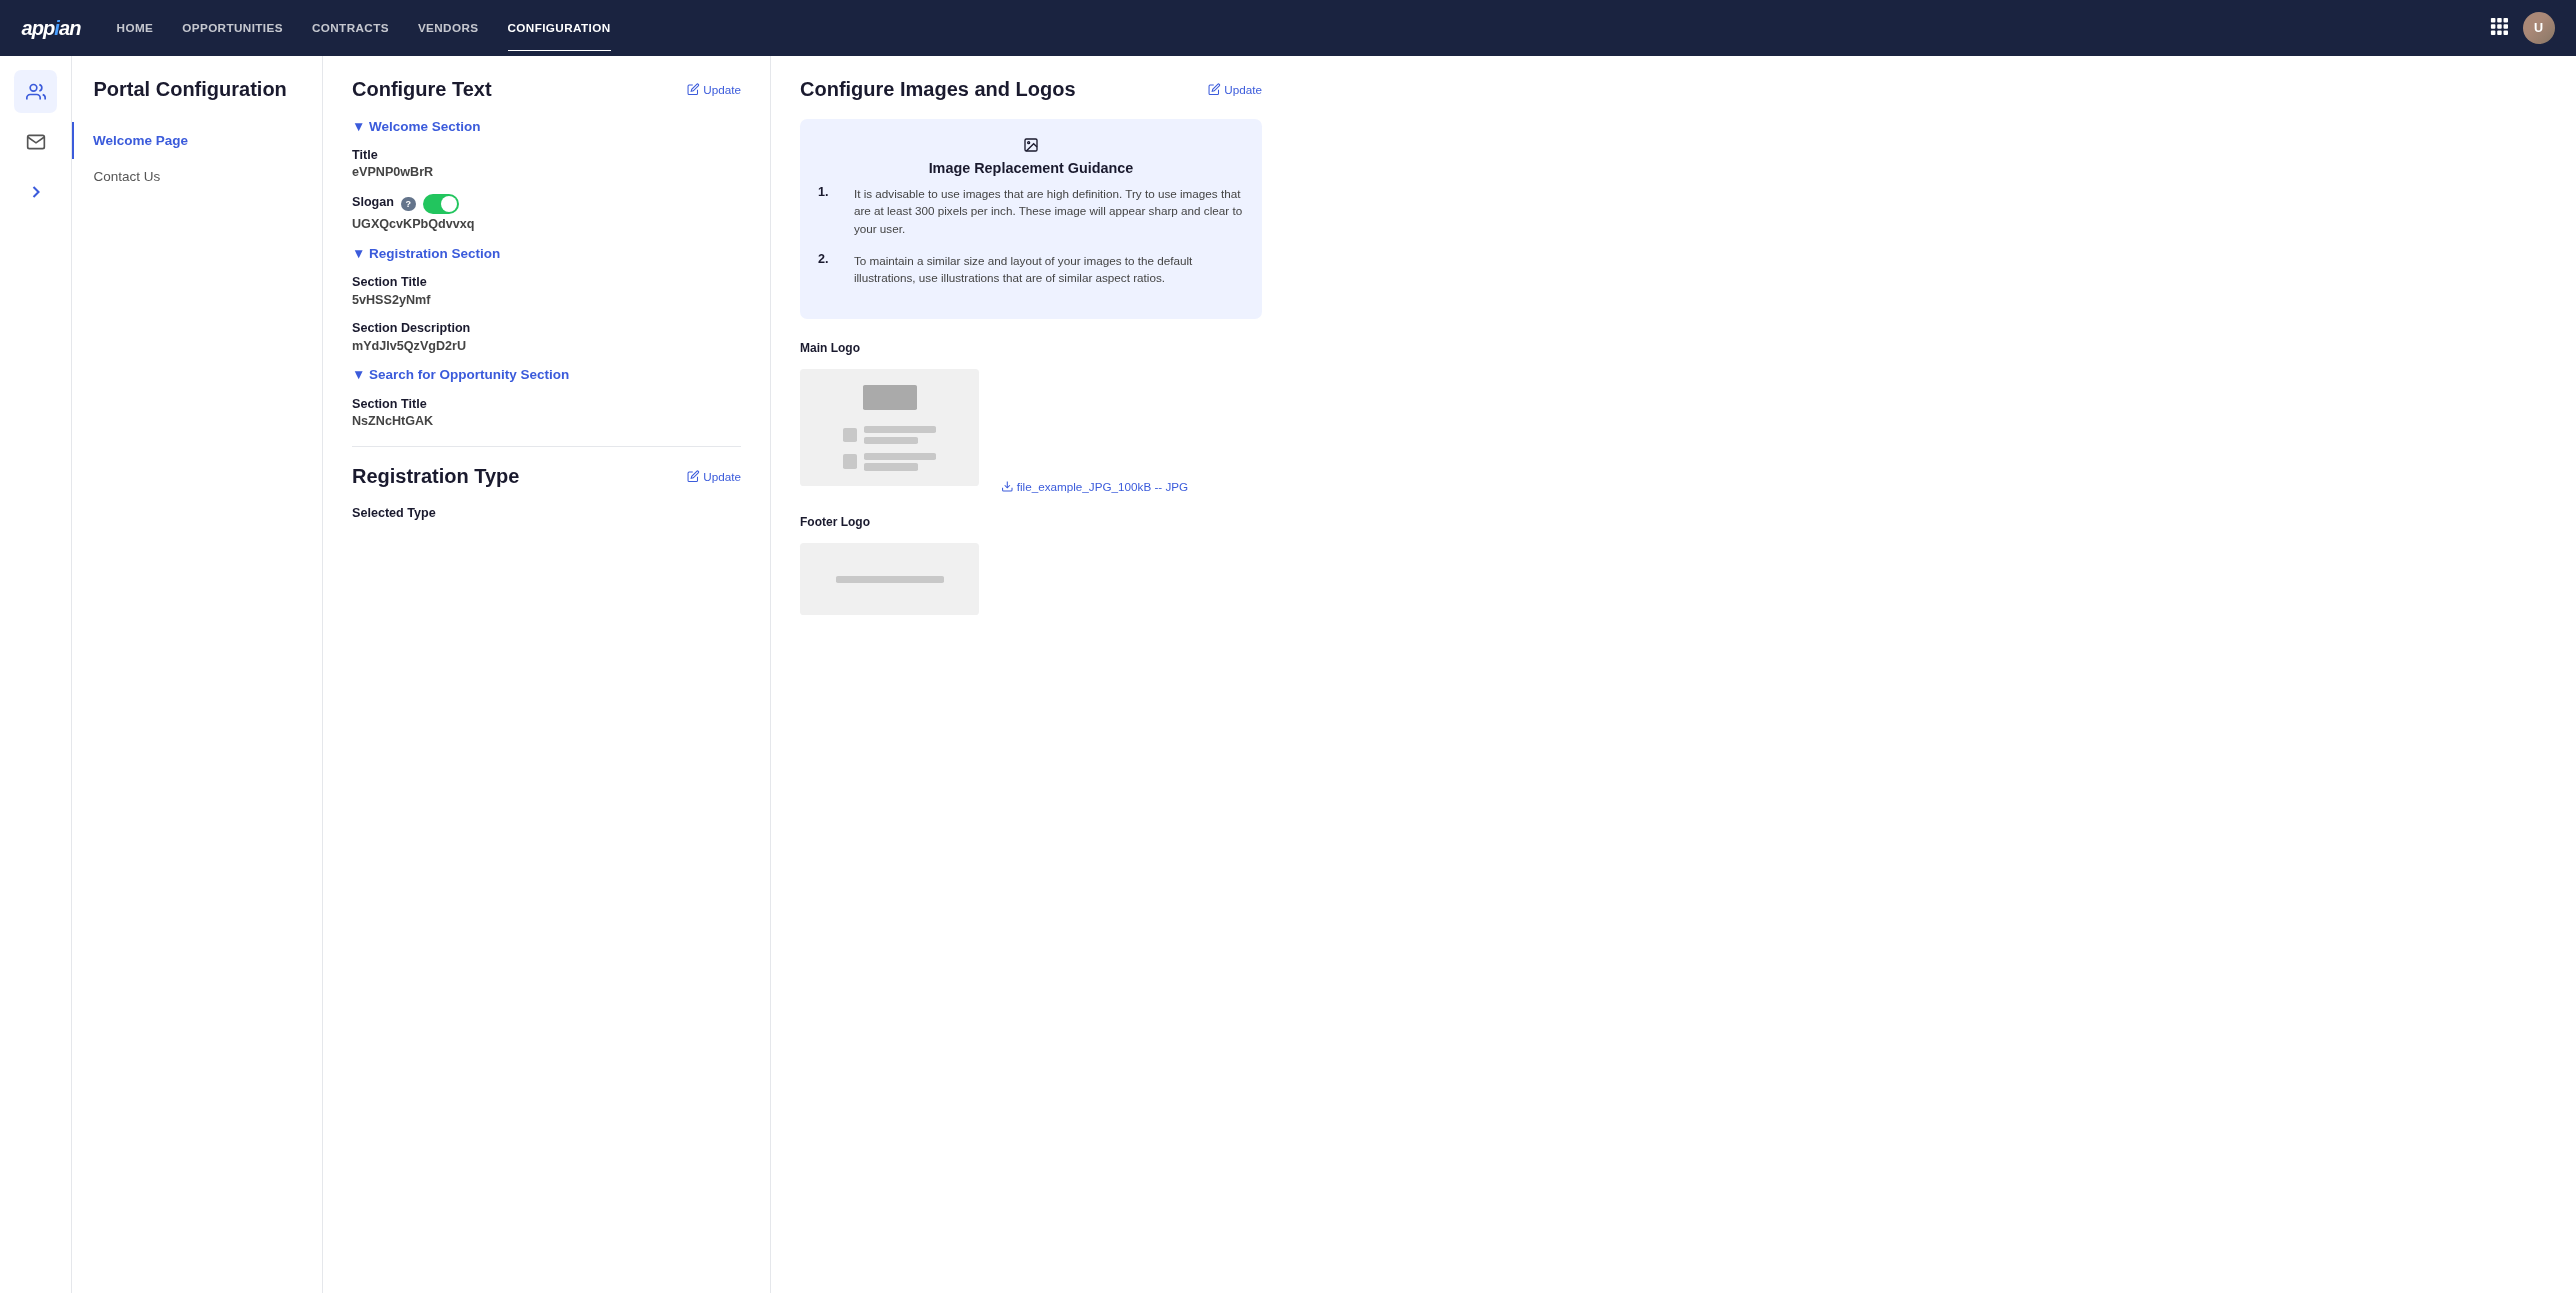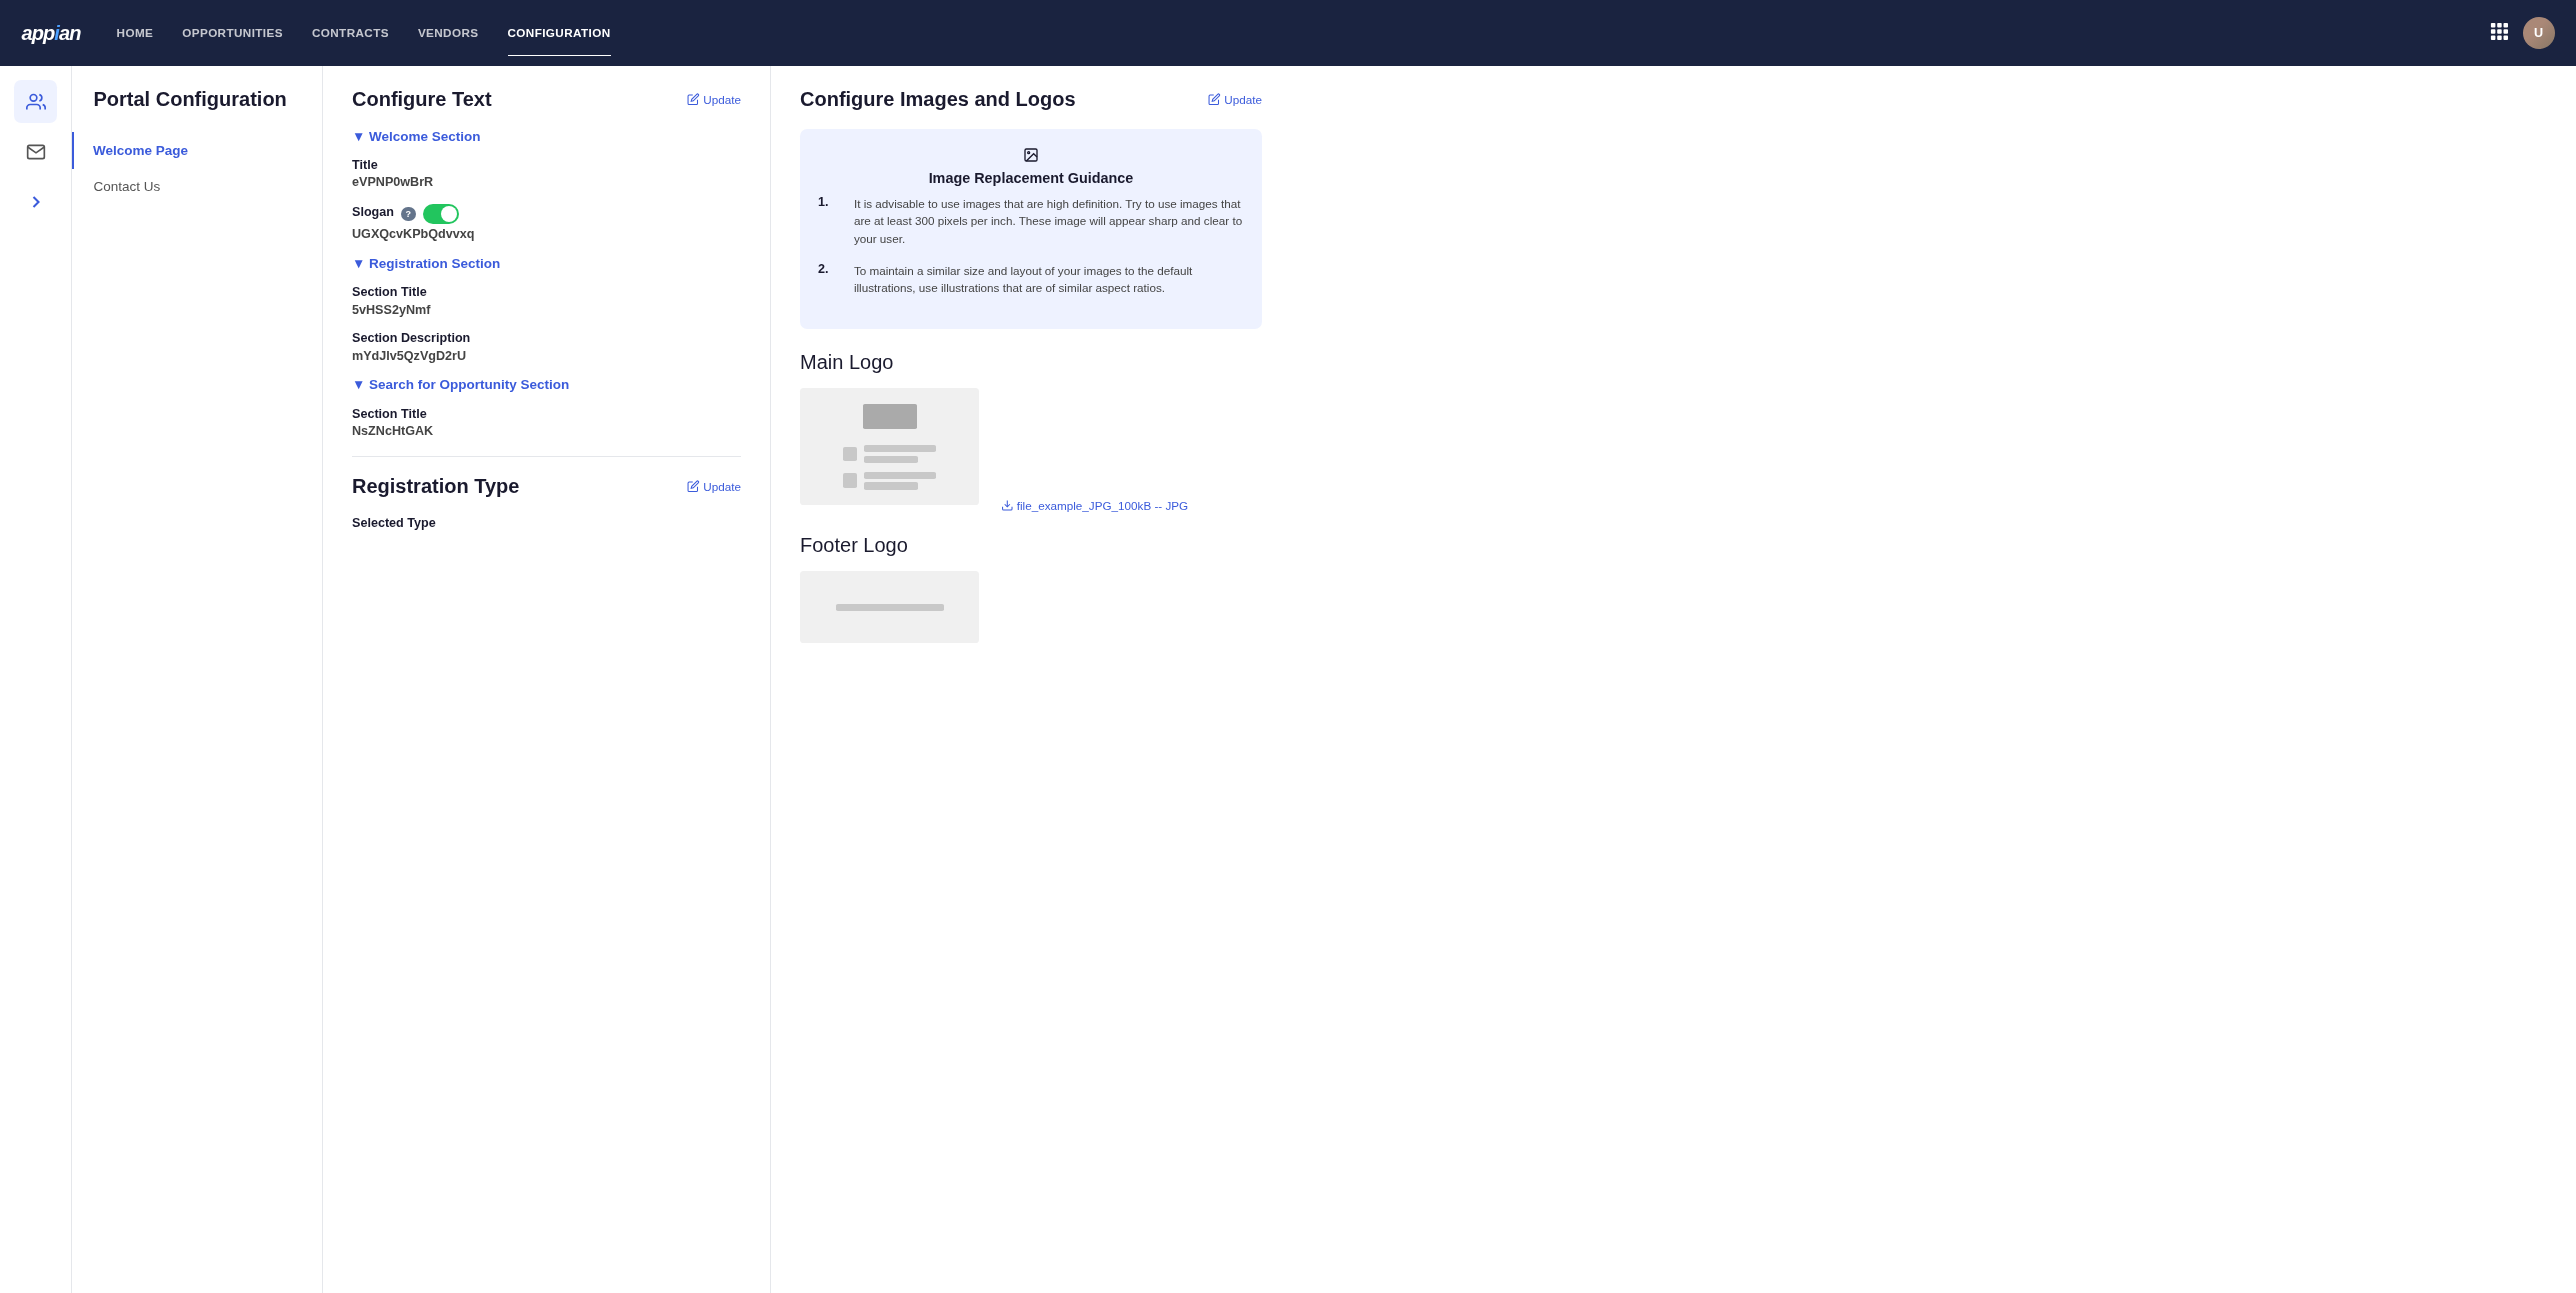--- a/index.html
+++ b/index.html
@@ -4,21 +4,21 @@
   <style>
     * { box-sizing: border-box; margin: 0; padding: 0; }
     body { font-family: 'Segoe UI', Arial, sans-serif; background: #f5f6fa; color: #333; font-size: 12.6px; }
 
     
     .top-nav {
       background: #1a2340;
       display: flex;
       align-items: center;
       padding: 0 21.5px;
-      height: 66px;
+      height: 56px;
       position: relative;
     }
     .top-nav .logo {
       color: white;
       font-size: 20px;
       font-weight: bold;
       margin-right: 36px;
       font-style: italic;
       letter-spacing: -0.9px;
     }
@@ -271,22 +271,22 @@
       font-weight: 700;
       color: #1a1a2e;
       min-width: 21.5px;
     }
     .guidance-text {
       font-size: 11.7px;
       color: #444;
       line-height: 1.5;
     }
     .logo-section-title {
-      font-size: 20px;
-      font-weight: 400;
+      font-size: 12px;
+      font-weight: 700;
       color: #1a1a2e;
       margin-bottom: 14.4px;
     }
     .logo-preview {
       width: 179px;
       height: 117px;
       background: #f0f0f0;
       border-radius: 3.6px;
       display: flex;
       flex-direction: column;

